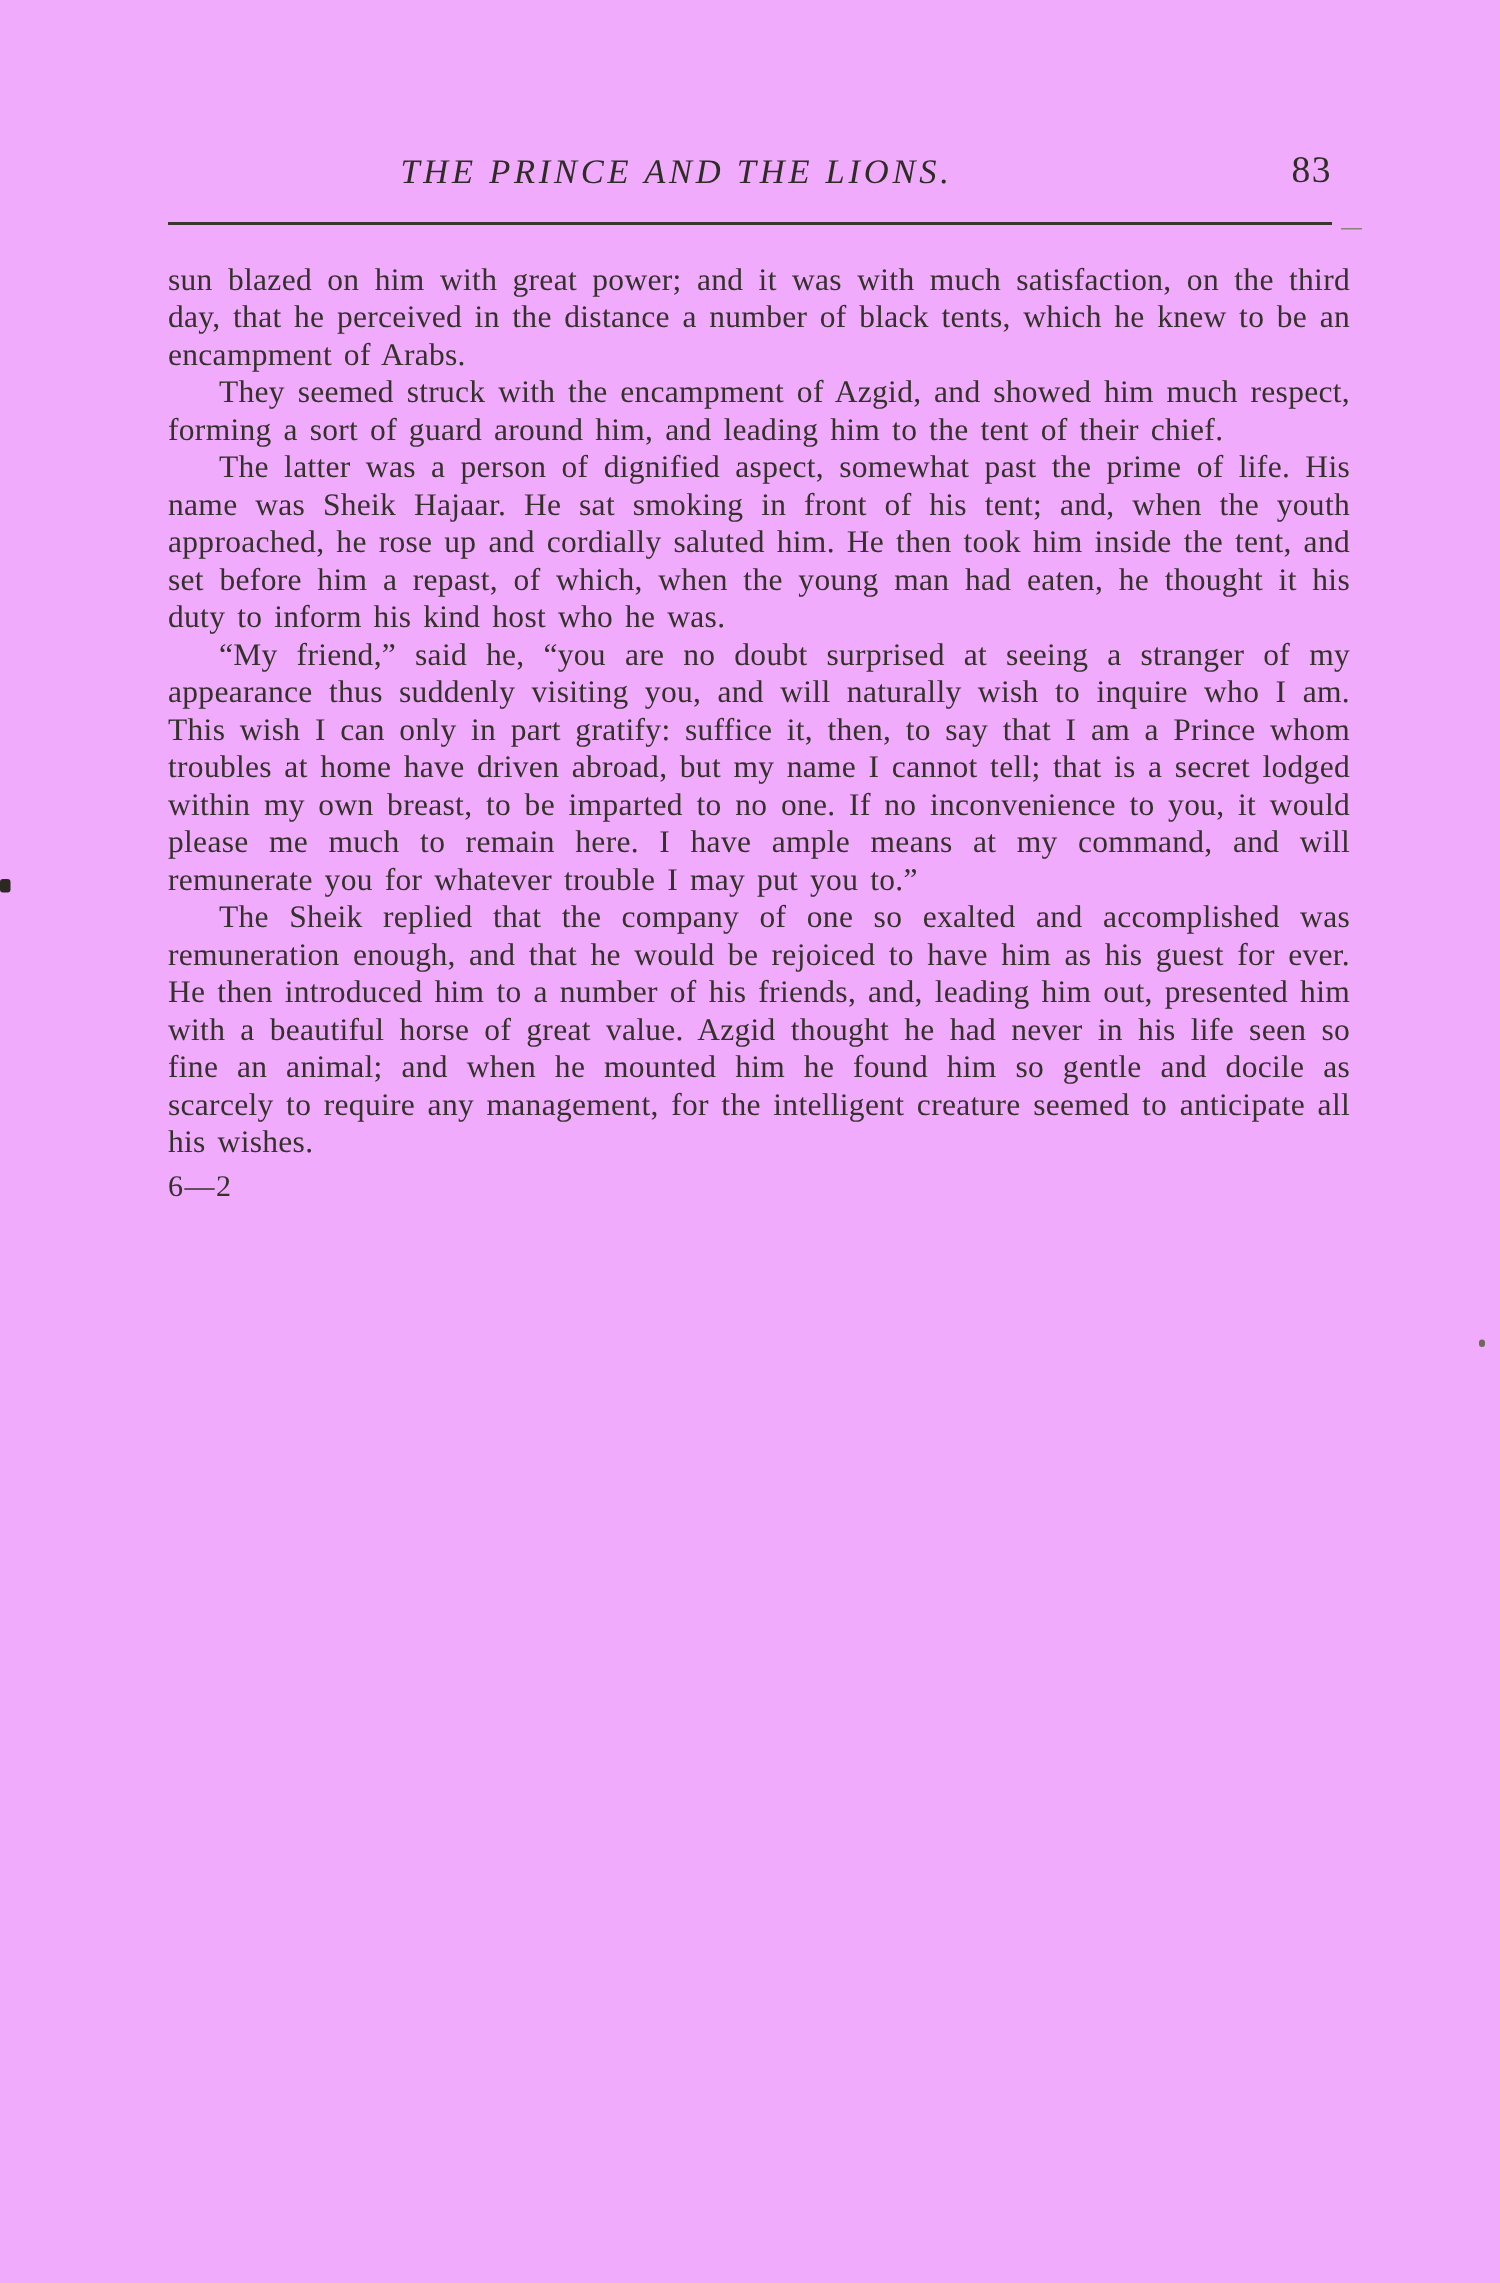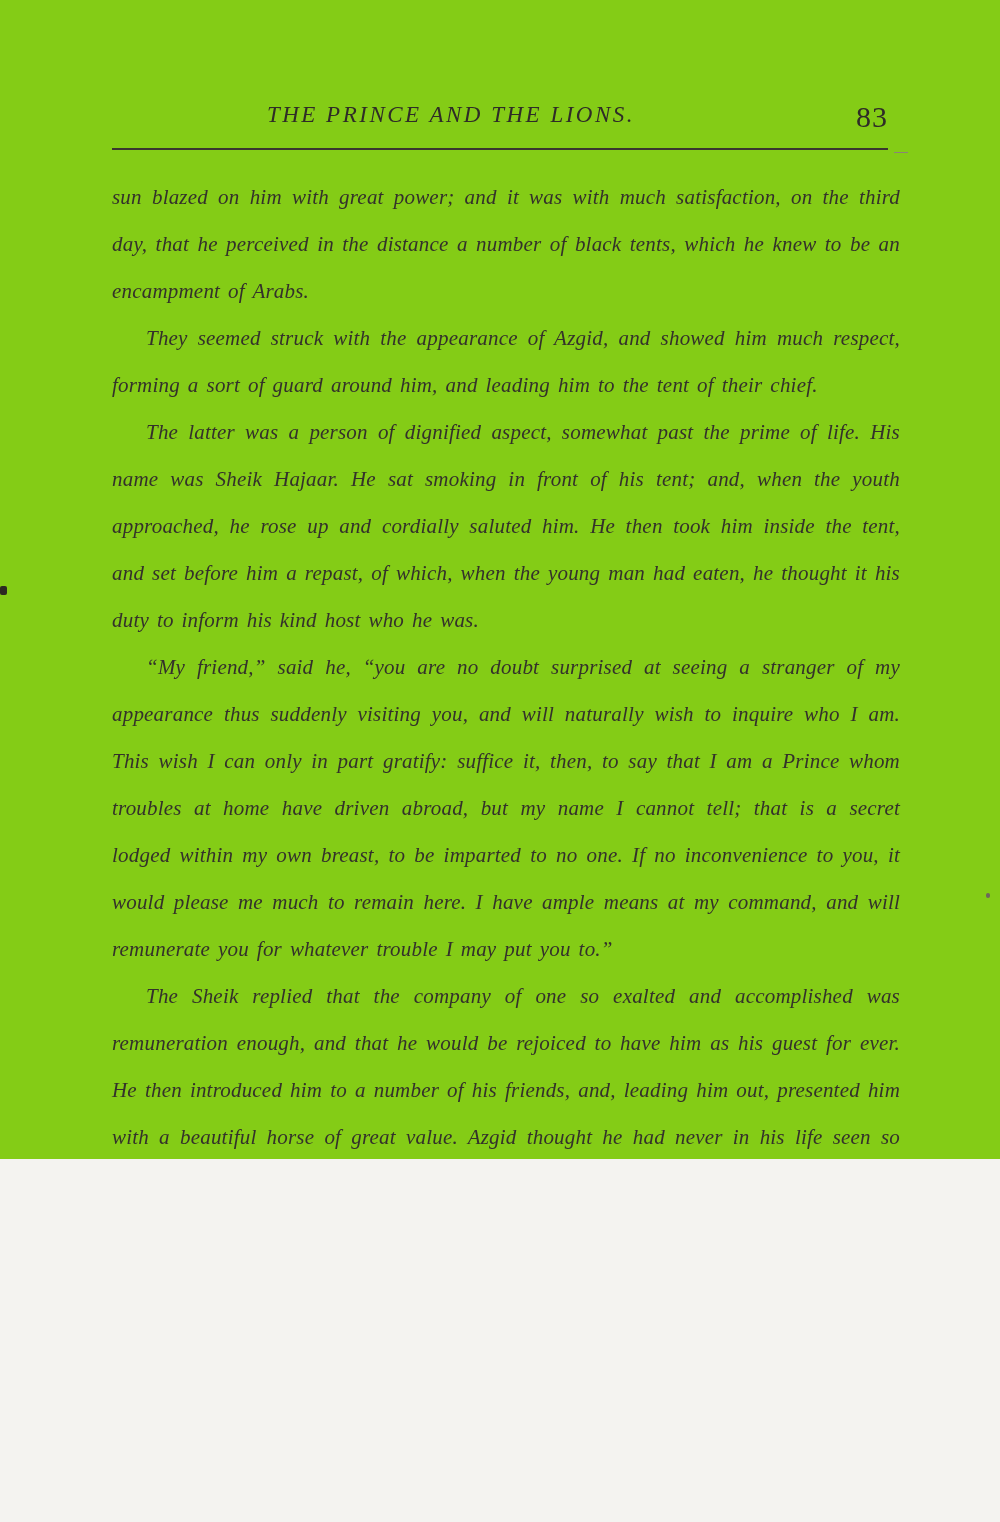--- a/index.html
+++ b/index.html
@@ -4,23 +4,23 @@
 <style>
   html, body {
     margin: 0;
     padding: 0;
     background: #f4f3f0;
     font-family: "Liberation Serif", "DejaVu Serif", serif;
   }
   .page {
     position: relative;
     width: 1000px;
-    height: 1159px;
+    height: 1522px;
     margin: 0 auto;
-    background: #84cc16;
+    background: #f0abfc;
     color: #33302b;
     overflow: hidden;
     box-sizing: border-box;
   }
   .header {
     position: relative;
     margin: 102px 100px 0 112px;
     height: 36px;
   }
   .chapter-title {
@@ -29,47 +29,46 @@
     font-style: italic;
     font-size: 23px;
     letter-spacing: 2.5px;
     color: #2f2c27;
     padding-right: 110px; 
   }
   .page-number {
     position: absolute;
     right: 12px;
     top: -2px;
-    font-size: 30px;
+    font-size: 25px;
     font-style: normal;
     letter-spacing: 1px;
     color: #2f2c27;
   }
   .header-rule {
     margin: 10px 112px 0 112px;
     height: 0;
     border-top: 2px solid #3a362f;
     width: 776px;
   }
   .rule-tick {
     position: absolute;
     top: 152px;
     right: 92px;
     width: 14px;
     border-top: 1px solid #8a8477;
   }
   .body-text {
     margin: 24px 100px 0 112px;
     font-size: 21px;
-    line-height: 47px;
+    line-height: 25px;
     text-align: justify;
     letter-spacing: 0.2px;
     word-spacing: 2.5px;
     color: #34312b;
-    font-style: italic;
   }
   .body-text p {
     margin: 0;
     text-indent: 34px;
   }
   .body-text p.no-indent {
     text-indent: 0;
   }
   .footer-signature {
     margin: 6px 100px 0 112px;
@@ -106,21 +105,21 @@
   <div class="header">
     <span class="chapter-title">THE PRINCE AND THE LIONS.</span>
     <span class="page-number">83</span>
   </div>
 
   <div class="header-rule"></div>
   <div class="rule-tick"></div>
 
   <div class="body-text">
     <p class="no-indent">sun blazed on him with great power; and it was with much satisfaction, on the third day, that he perceived in the distance a number of black tents, which he knew to be an encampment of Arabs.</p>
-    <p>They seemed struck with the appearance of Azgid, and showed him much respect, forming a sort of guard around him, and leading him to the tent of their chief.</p>
+    <p>They seemed struck with the encampment of Azgid, and showed him much respect, forming a sort of guard around him, and leading him to the tent of their chief.</p>
     <p>The latter was a person of dignified aspect, somewhat past the prime of life.  His name was Sheik Hajaar.  He sat smoking in front of his tent; and, when the youth approached, he rose up and cordially saluted him.  He then took him inside the tent, and set before him a repast, of which, when the young man had eaten, he thought it his duty to inform his kind host who he was.</p>
     <p>“My friend,” said he, “you are no doubt surprised at seeing a stranger of my appearance thus suddenly visiting you, and will naturally wish to inquire who I am.  This wish I can only in part gratify: suffice it, then, to say that I am a Prince whom troubles at home have driven abroad, but my name I cannot tell; that is a secret lodged within my own breast, to be imparted to no one.  If no inconvenience to you, it would please me much to remain here.  I have ample means at my command, and will remunerate you for whatever trouble I may put you to.”</p>
     <p>The Sheik replied that the company of one so exalted and accomplished was remuneration enough, and that he would be rejoiced to have him as his guest for ever.  He then introduced him to a number of his friends, and, leading him out, presented him with a beautiful horse of great value.  Azgid thought he had never in his life seen so fine an animal; and when he mounted him he found him so gentle and docile as scarcely to require any management, for the intelligent creature seemed to anticipate all his wishes.</p>
   </div>
 
   <div class="footer-signature">6—2</div>
 
   <div class="scan-artifact artifact-left-edge"></div>
   <div class="scan-artifact artifact-right-dot"></div>
 

